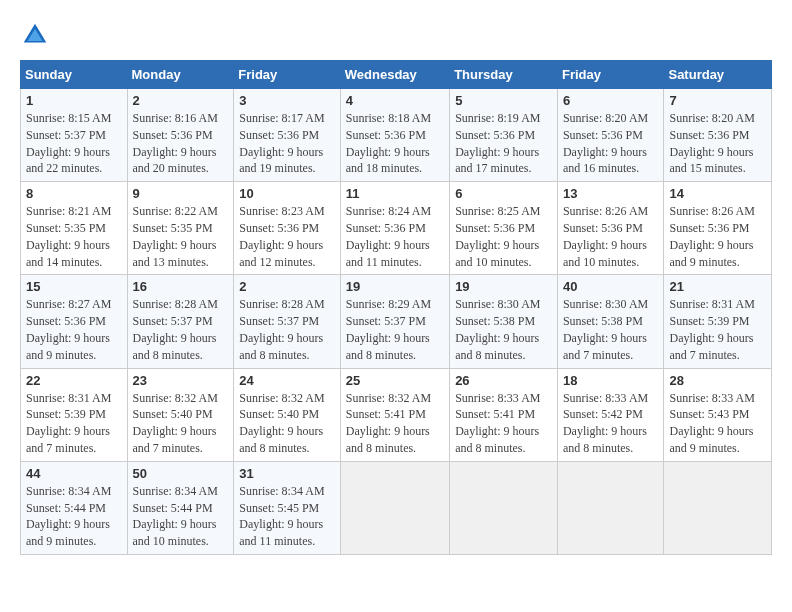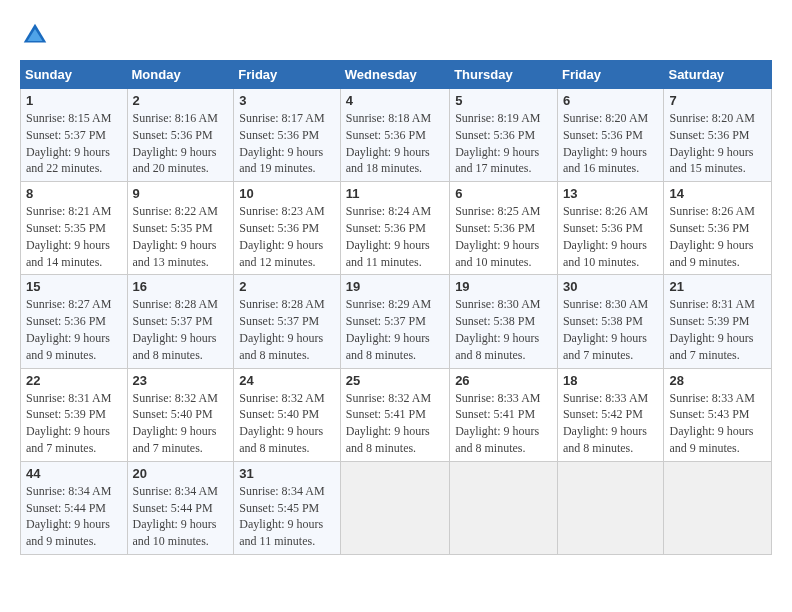--- a/index.html
+++ b/index.html
@@ -208,21 +208,21 @@
         </td>
         <td>
           <span class="day-number">19</span>
           <div class="day-info">Sunrise: 8:29 AM<br>Sunset: 5:37 PM<br>Daylight: 9 hours and 8 minutes.</div>
         </td>
         <td>
           <span class="day-number">19</span>
           <div class="day-info">Sunrise: 8:30 AM<br>Sunset: 5:38 PM<br>Daylight: 9 hours and 8 minutes.</div>
         </td>
         <td>
-          <span class="day-number">30</span>
+          <span class="day-number">40</span>
           <div class="day-info">Sunrise: 8:30 AM<br>Sunset: 5:38 PM<br>Daylight: 9 hours and 7 minutes.</div>
         </td>
         <td>
           <span class="day-number">21</span>
           <div class="day-info">Sunrise: 8:31 AM<br>Sunset: 5:39 PM<br>Daylight: 9 hours and 7 minutes.</div>
         </td>
       </tr>
       <tr>
         <td>
           <span class="day-number">22</span>
@@ -252,21 +252,21 @@
           <span class="day-number">28</span>
           <div class="day-info">Sunrise: 8:33 AM<br>Sunset: 5:43 PM<br>Daylight: 9 hours and 9 minutes.</div>
         </td>
       </tr>
       <tr>
         <td>
           <span class="day-number">44</span>
           <div class="day-info">Sunrise: 8:34 AM<br>Sunset: 5:44 PM<br>Daylight: 9 hours and 9 minutes.</div>
         </td>
         <td>
-          <span class="day-number">20</span>
+          <span class="day-number">50</span>
           <div class="day-info">Sunrise: 8:34 AM<br>Sunset: 5:44 PM<br>Daylight: 9 hours and 10 minutes.</div>
         </td>
         <td>
           <span class="day-number">31</span>
           <div class="day-info">Sunrise: 8:34 AM<br>Sunset: 5:45 PM<br>Daylight: 9 hours and 11 minutes.</div>
         </td>
         <td class="empty-cell"></td>
         <td class="empty-cell"></td>
         <td class="empty-cell"></td>
         <td class="empty-cell"></td>

